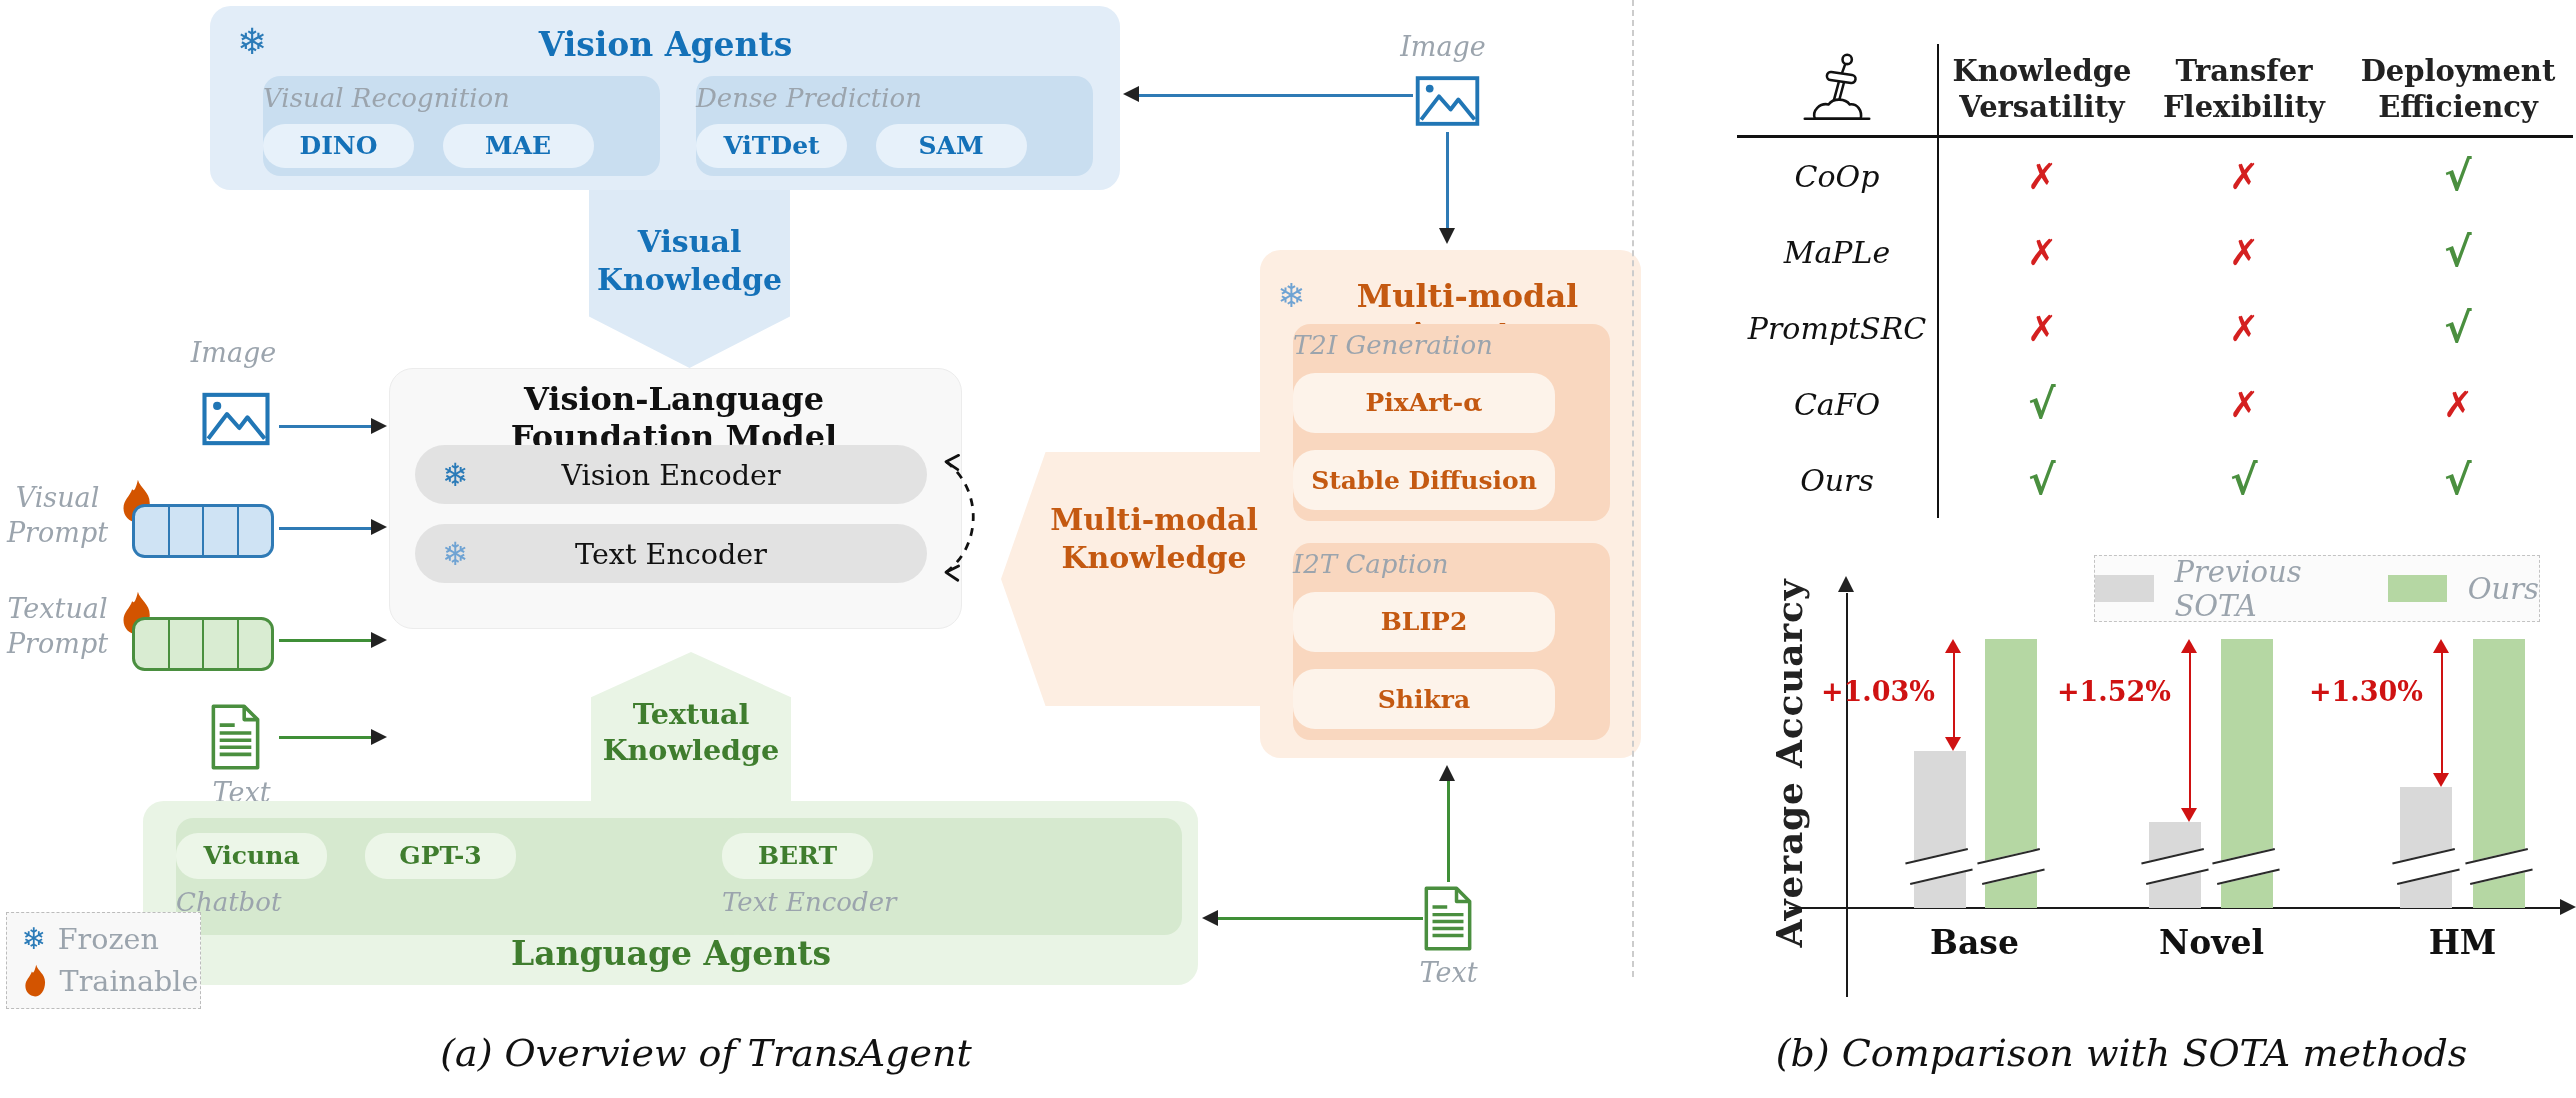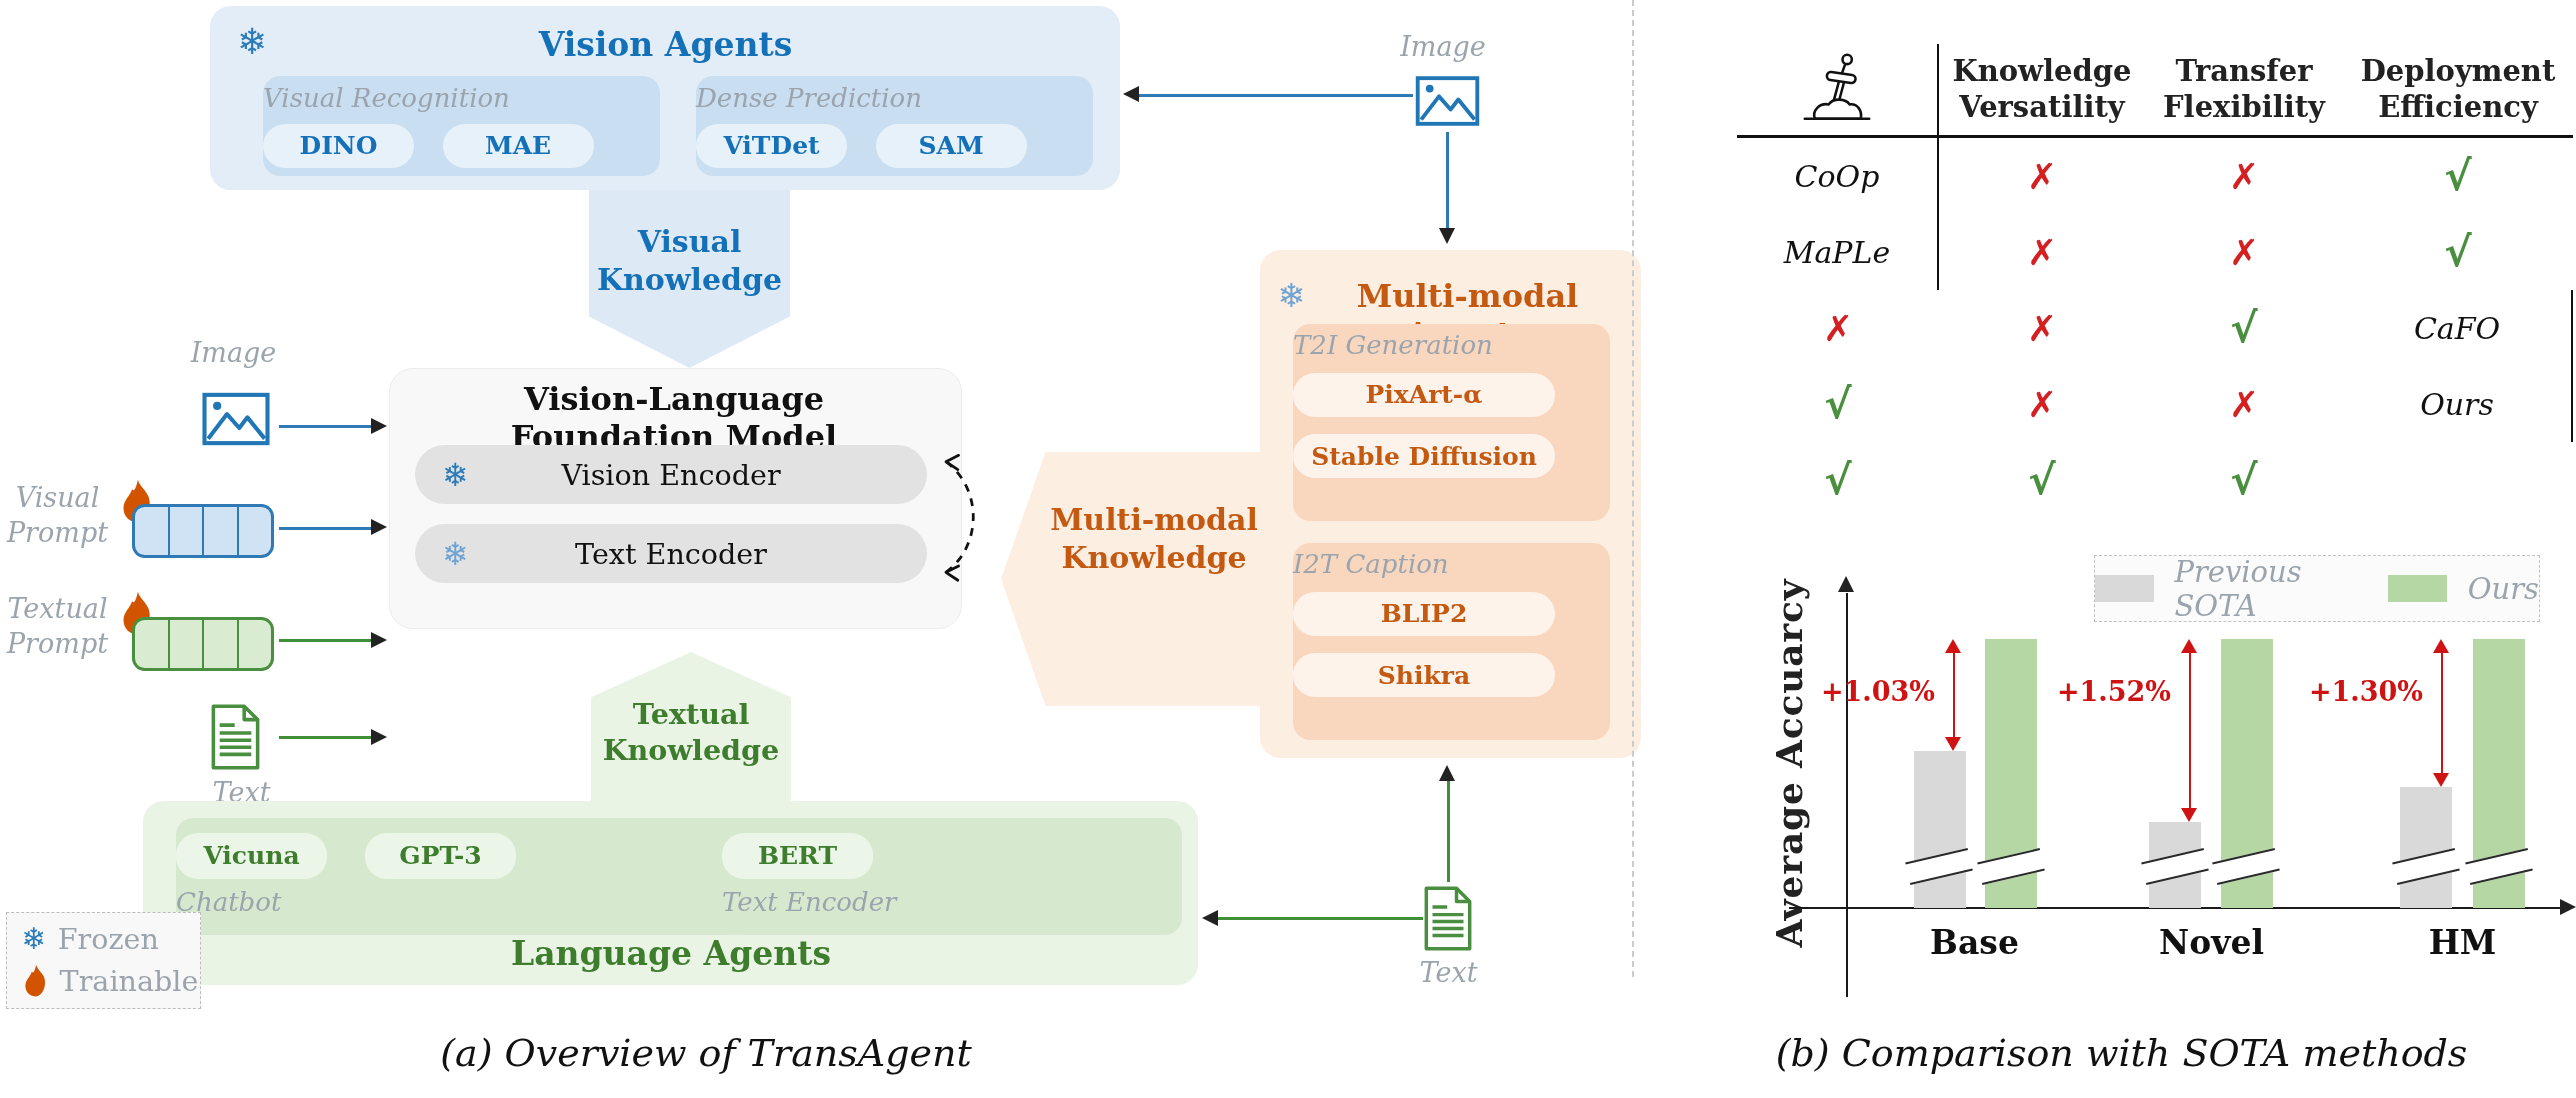--- a/index.html
+++ b/index.html
@@ -14,21 +14,21 @@
   .green-box{background:#e9f4e5;}
   .subbox{position:absolute;border-radius:17.4px;display:flex;flex-direction:column;align-items:flex-start;}
   .blue-sub{background:#c9def0;}
   .orange-sub{background:#f9d7bf;}
   .green-sub{background:#d6e9cf;}
   .sublabel{font-size:26px;font-style:italic;color:#9ba4ad;margin-top:6.3px;}
   .pillrow{display:flex;gap:28.6px;margin-top:11px;}
   .pill{border-radius:22px;display:flex;align-items:center;justify-content:center;
         font-size:25px;font-weight:bold;}
   .blue-pill{background:#e7f1fa;color:#1471b8;width:151px;height:44px;}
-  .orange-pill{background:#fdf3ea;color:#c45911;width:262px;height:44px;}
+  .orange-pill{background:#fdf3ea;color:#c45911;width:262px;height:60px;}
   .green-pill{background:#ecf6e8;color:#3f7d2e;width:151px;height:46px;}
   .boxtitle{font-weight:bold;font-size:33px;}
   .blue-t{color:#1471b8;} .orange-t{color:#c45911;} .green-t{color:#3f7d2e;}
   .snow{font-family:"DejaVu Sans",sans-serif;color:#2b7bb8;line-height:1;}
   .snow.light{color:#6fa3d3;}
   
   .banner{position:absolute;display:flex;flex-direction:column;align-items:center;}
   .banner .l1,.banner .l2{font-weight:bold;line-height:1.26;}
   #vk{background:#ddeaf6;clip-path:polygon(0 0,100% 0,100% 71%,50% 100%,0 71%);}
   #tk{background:#e9f4e5;clip-path:polygon(50% 0,100% 30%,100% 100%,0 100%,0 30%);}
@@ -308,20 +308,21 @@
     <div class="td vline rowname">CoOp</div>
     <div class="td mark no">✗</div>
     <div class="td mark no">✗</div>
     <div class="td mark yes">√</div>
 
     <div class="td vline rowname">MaPLe</div>
     <div class="td mark no">✗</div>
     <div class="td mark no">✗</div>
     <div class="td mark yes">√</div>
 
+    <div class="td vline rowname">PromptSRC</div>
     <div class="td mark no">✗</div>
     <div class="td mark no">✗</div>
     <div class="td mark yes">√</div>
 
     <div class="td vline rowname">CaFO</div>
     <div class="td mark yes">√</div>
     <div class="td mark no">✗</div>
     <div class="td mark no">✗</div>
 
     <div class="td vline rowname">Ours</div>

